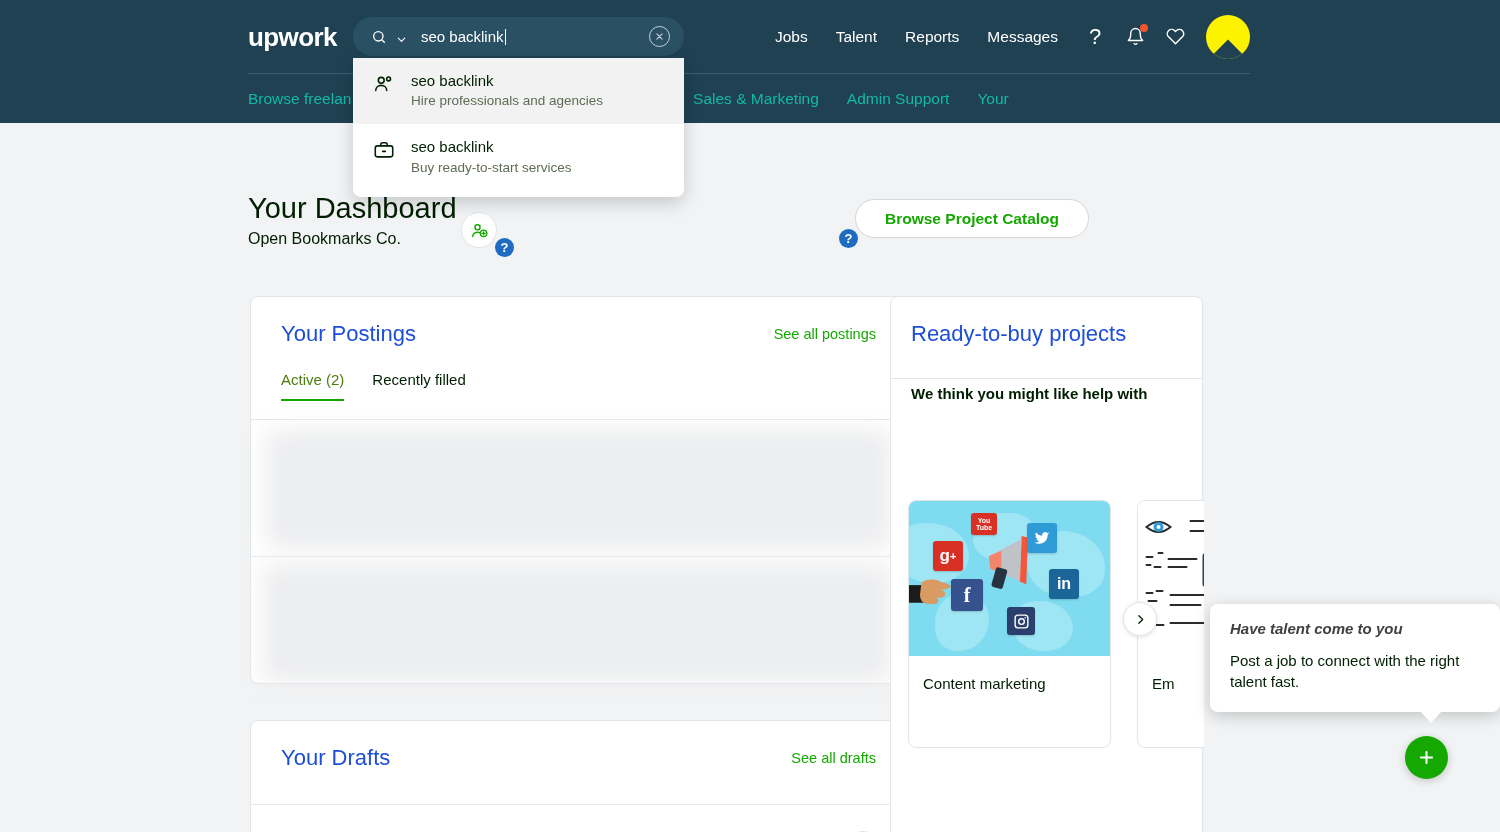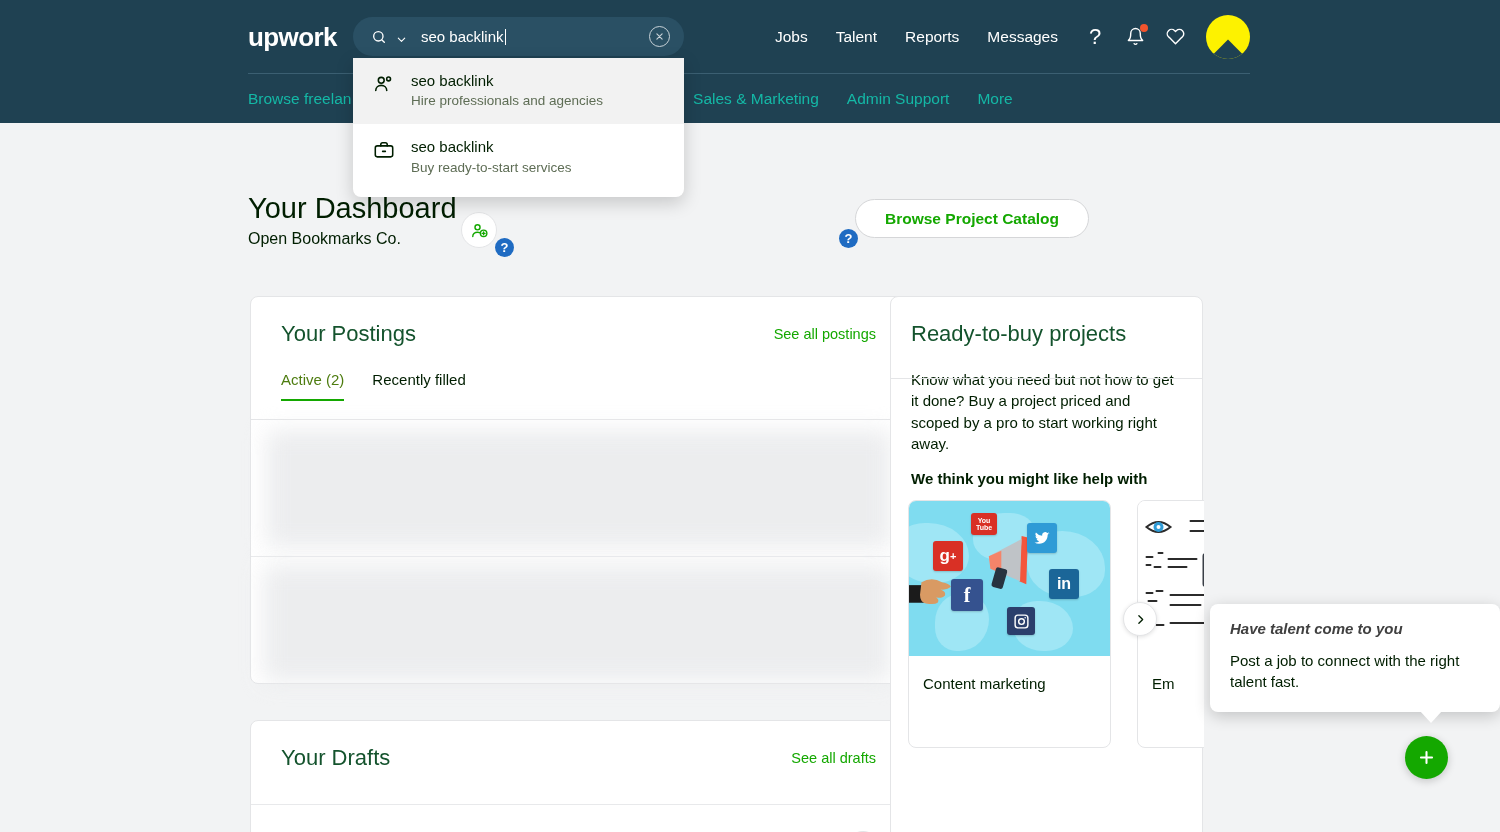--- a/index.html
+++ b/index.html
@@ -169,21 +169,21 @@
     border-radius: 8px;
   }
   #postingsCard { left: 250px; top: 296px; width: 655px; height: 388px; }
   #draftsCard   { left: 250px; top: 720px; width: 655px; height: 140px; }
   #readyCard    { left: 890px; top: 296px; width: 313px; height: 588px; }
 
   .card-head {
     display: flex; align-items: center; justify-content: space-between;
     padding: 24px 28px 0 30px;
   }
-  .card-title { font-size: 22px; color: #14532d; font-weight: 400; }
+  .card-title { font-size: 22px; color: #1d4ed8; font-weight: 400; }
   .card-link { font-size: 14.5px; color: #14a800; font-weight: 400; }
 
   .tabs { display: flex; gap: 28px; padding: 24px 0 0 30px; }
   .tab { font-size: 15px; color: #001e00; padding-bottom: 11px; }
   .tab.active { color: #4d7c0f; border-bottom: 2px solid #14a800; }
   .tab-rule {
     position: absolute; left: 0; top: 122px; width: 100%; height: 1px;
     background: #e4e5e7;
   }
 
@@ -303,21 +303,21 @@
 
       <div class="avatar"></div>
     </div>
 
     <div class="subnav">
       <a>Browse freelan</a>
       <a style="margin-left:152px">Creative</a>
       <a>Writing</a>
       <a>Sales &amp; Marketing</a>
       <a>Admin Support</a>
-      <a>More</a>
+      <a>Your</a>
     </div>
   </div>
 
   <div class="search-wrap">
     <span class="search-icon">
       <svg viewBox="0 0 24 24" fill="none" stroke="#ffffff" stroke-width="2" stroke-linecap="round">
         <circle cx="11" cy="11" r="7"></circle>
           <path d="M20 20l-3.6-3.6"></path>
       </svg>
     </span>
@@ -409,21 +409,20 @@
     <div class="row-sep" style="top:83px"></div>
     <div style="position:absolute;left:595px;top:110px;width:34px;height:22px;border-radius:18px 18px 0 0;border:2px solid #e0e1e3;border-bottom:none;opacity:.9"></div>
   </div>
 
   <div class="card" id="readyCard">
     <div class="ready-head">
       <span class="card-title">Ready-to-buy projects</span>
     </div>
     <div class="ready-rule"></div>
     <div class="ready-body">
-      <p class="ready-desc">Know what you need but not how to get it done? Buy a project priced and scoped by a pro to start working right away.</p>
       <p class="ready-sub">We think you might like help with</p>
     </div>
 
     <div class="proj-strip">
 
       <div class="proj-card" id="projCard1">
         <div class="proj-thumb">
           <div class="map-bg"></div>
           <div class="continent" style="left:-14px;top:22px;width:74px;height:60px"></div>
           <div class="continent" style="left:64px;top:12px;width:62px;height:48px;border-radius:50% 40% 55% 45%"></div>

